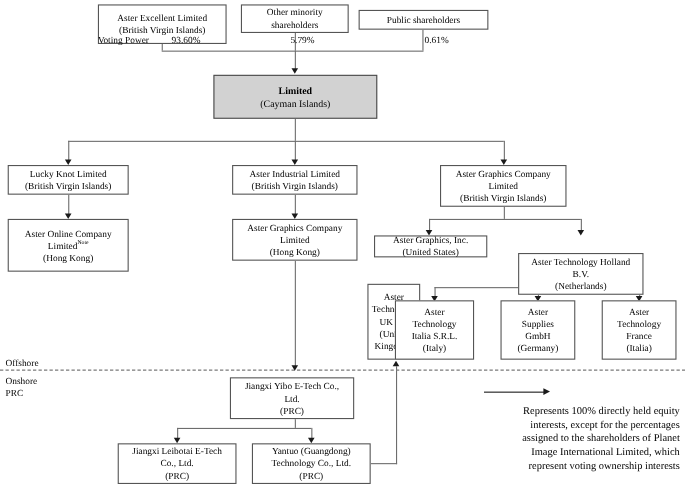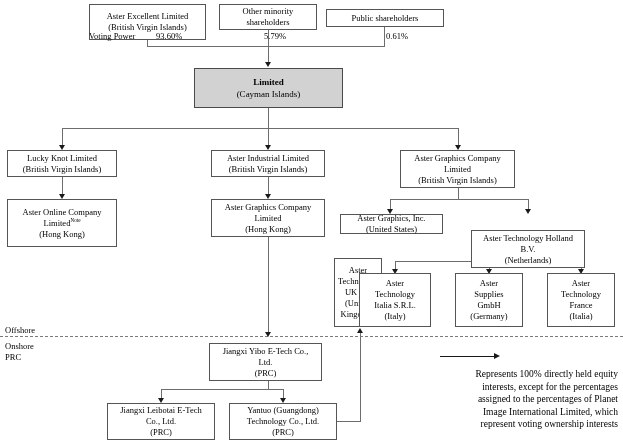--- a/index.html
+++ b/index.html
@@ -294,18 +294,18 @@
   <div class="ln-h" style="left:337px;top:421px;width:24px;"></div>
   <div class="ln-v" style="left:360px;top:333px;height:89px;"></div>
   <div class="arrow-u" style="left:356.5px;top:328px;"></div>
 
   <div class="legend-arrow-line" style="left:440px;top:356px;width:55px;"></div>
   <div class="legend-arrow-head" style="left:494px;top:353px;"></div>
 
   <div class="legend-text" style="left:428px;top:368px;">
     <div>Represents 100% directly held equity</div>
     <div>interests, except for the percentages</div>
-    <div>assigned to the percentages of Planet</div>
+    <div>assigned to the shareholders of Planet</div>
     <div>Image International Limited, which</div>
     <div>represent voting ownership interests</div>
   </div>
 
 </div>
 
 </body></html>

